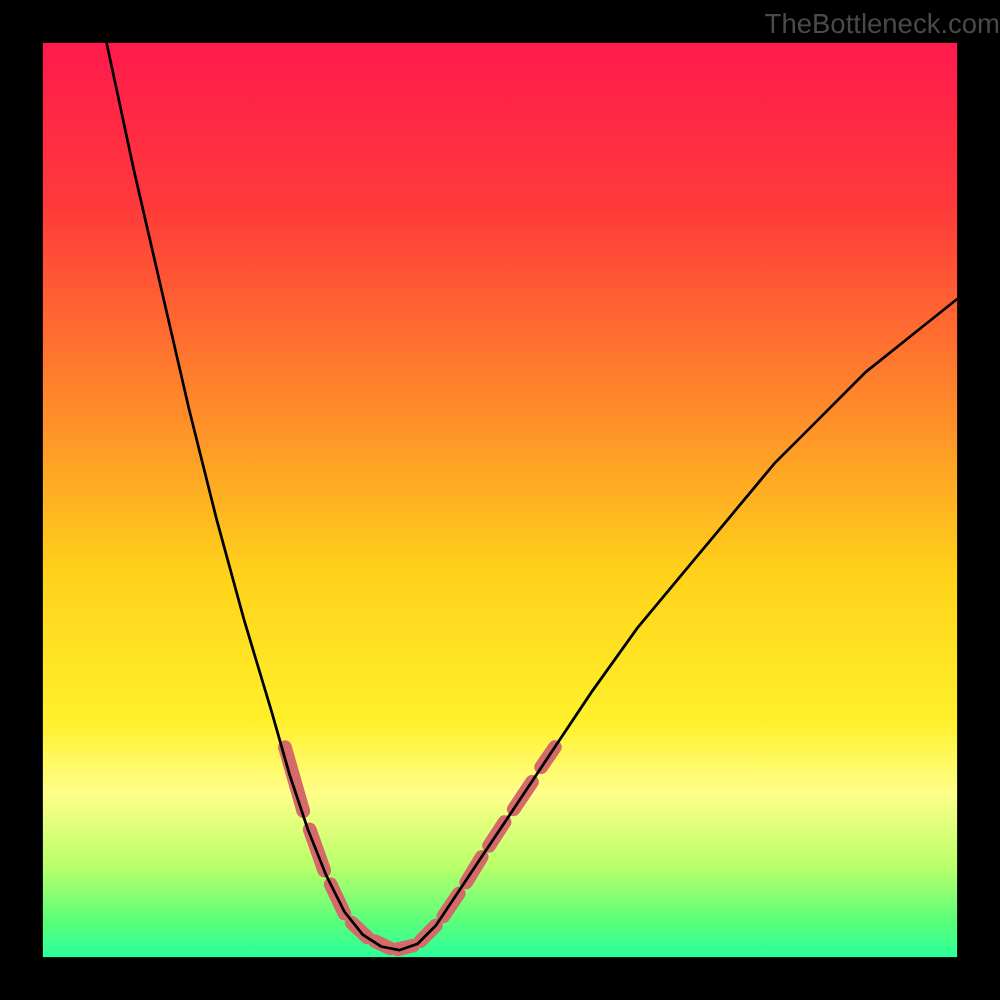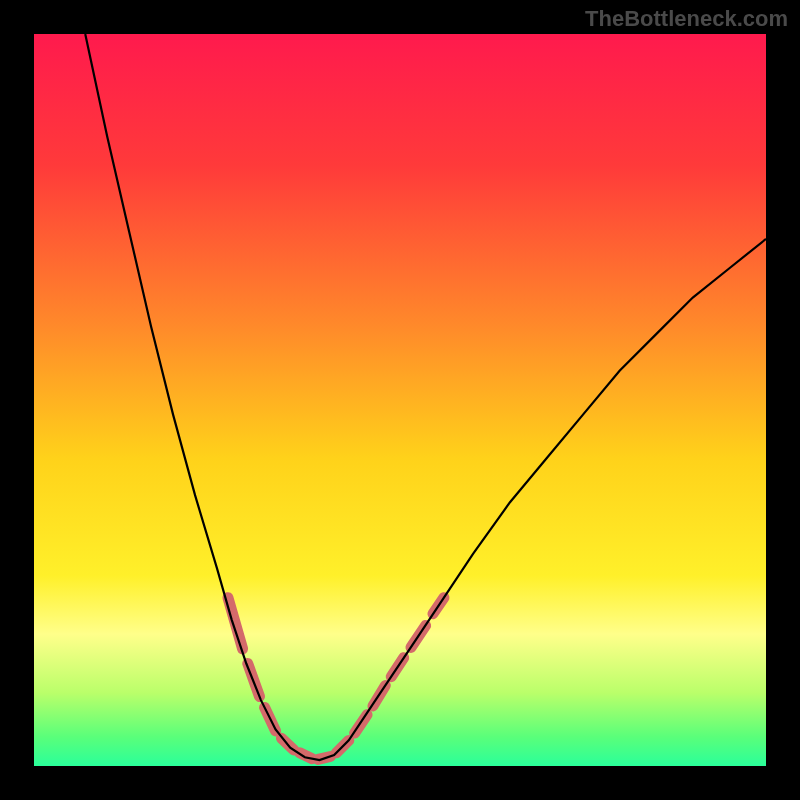--- a/index.html
+++ b/index.html
@@ -1,18 +1,18 @@
 <!DOCTYPE html>
 <html><head>
 <meta charset="utf-8">
 <style>
   * { margin: 0; padding: 0; box-sizing: border-box; }
   body { width: 800px; height: 800px; background: #000; position: relative; font-family: Arial, sans-serif; }
   .outer-frame { position: absolute; top: 0; left: 0; width: 800px; height: 800px; background: #000; }
-  .watermark { position: absolute; top: 6px; right: 12px; color: #4a4a4a; font-size: 22px; font-weight: 700; z-index: 10; }
+  .watermark { position: absolute; top: 6px; right: 0; color: #4a4a4a; font-size: 22px; font-weight: 400; z-index: 10; }
   .plot-area { position: absolute; top: 34px; left: 34px; width: 732px; height: 732px; overflow: hidden; }
   .gradient-bg { position: absolute; top: 0; left: 0; width: 100%; height: 100%; }
   .curve-layer { position: absolute; top: 0; left: 0; width: 100%; height: 100%; }
 </style>
 </head>
 <body>
 
 <div class="outer-frame">
   <div class="watermark">TheBottleneck.com</div>
   <div class="plot-area">

